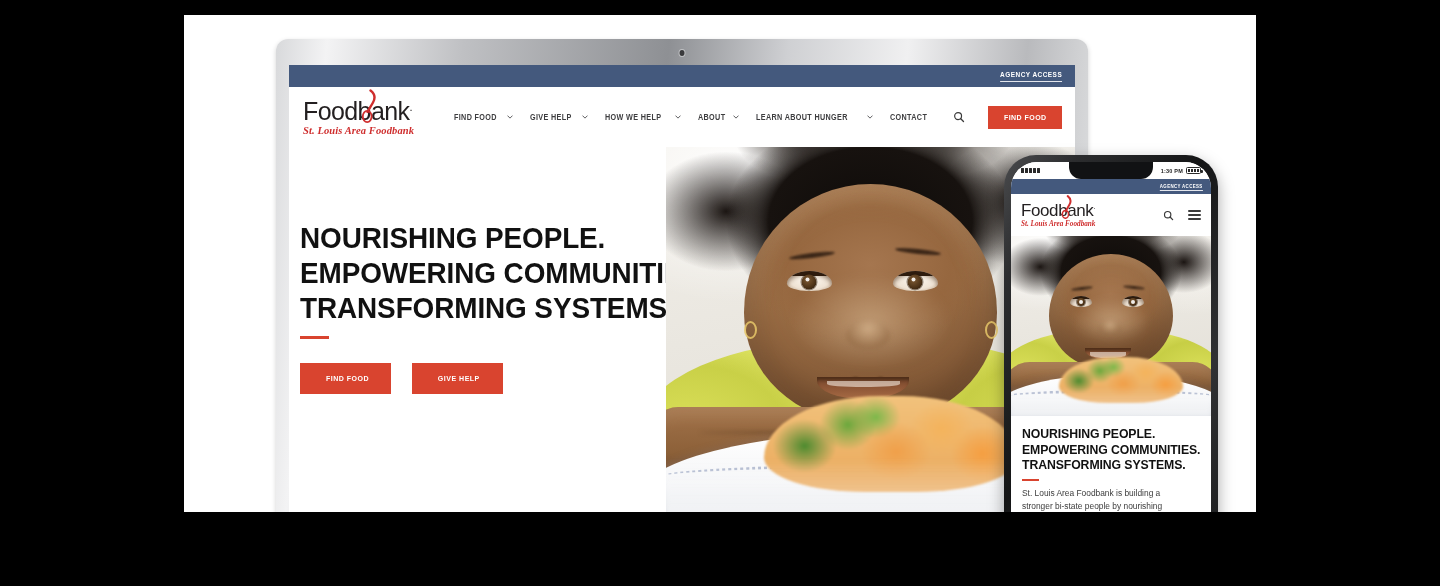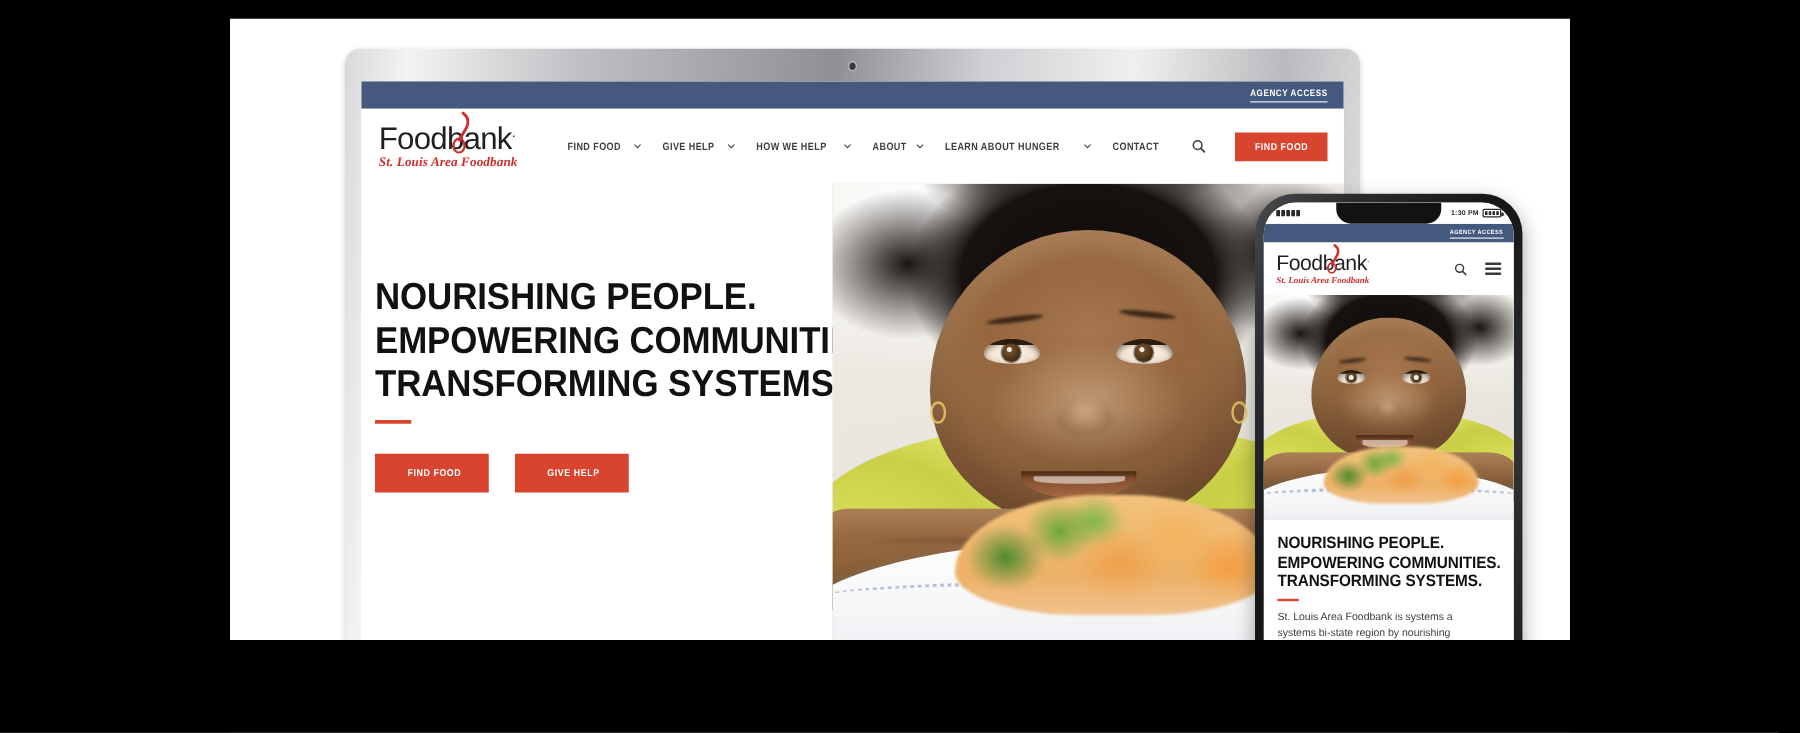--- a/index.html
+++ b/index.html
@@ -558,22 +558,22 @@
           </div>
 
           <div class="m-copy">
             <div class="m-headline">
               <div>NOURISHING PEOPLE.</div>
               <div>EMPOWERING COMMUNITIES.</div>
               <div>TRANSFORMING SYSTEMS.</div>
             </div>
             <div class="m-rule"></div>
             <div class="m-lede">
-              <div>St. Louis Area Foodbank is systems a</div>
-              <div>systems bi-state region by nourishing</div>
+              <div>St. Louis Area Foodbank is building a</div>
+              <div>stronger bi-state people by nourishing</div>
             </div>
           </div>
 
         </div>
       </div>
     </div>
 
   </div>
 </div>
 

